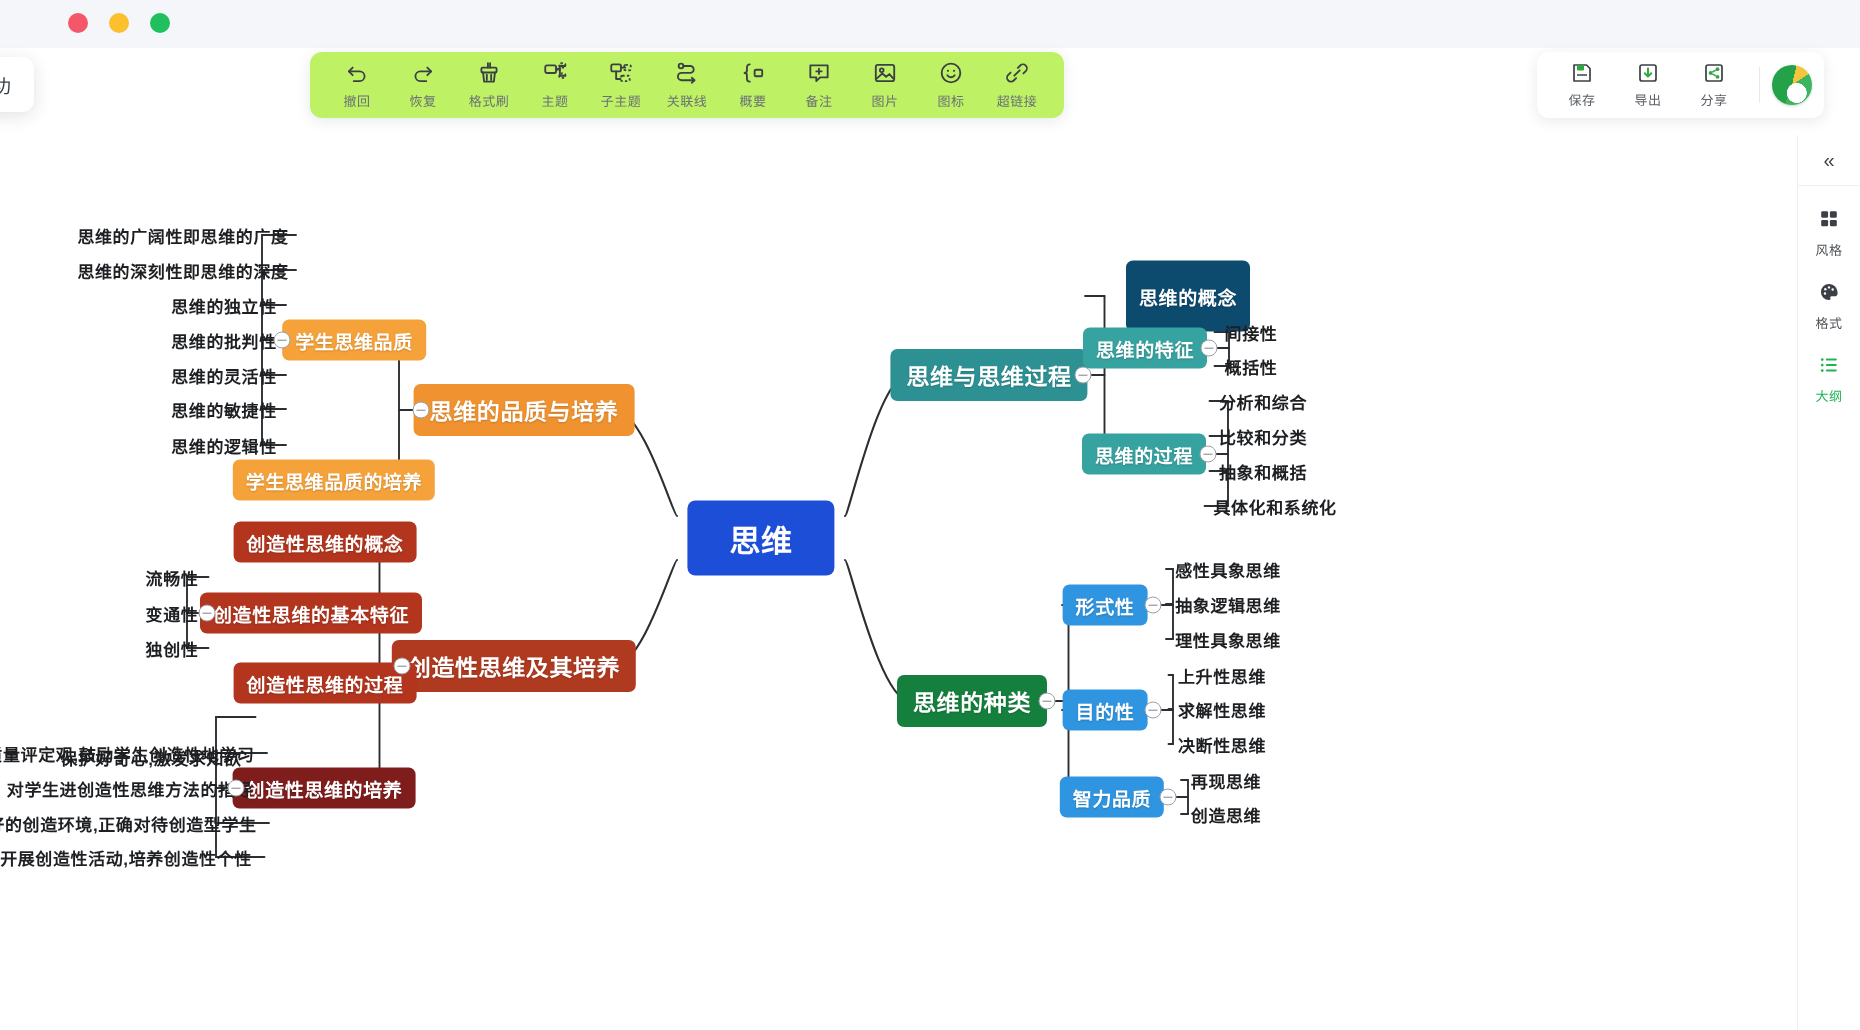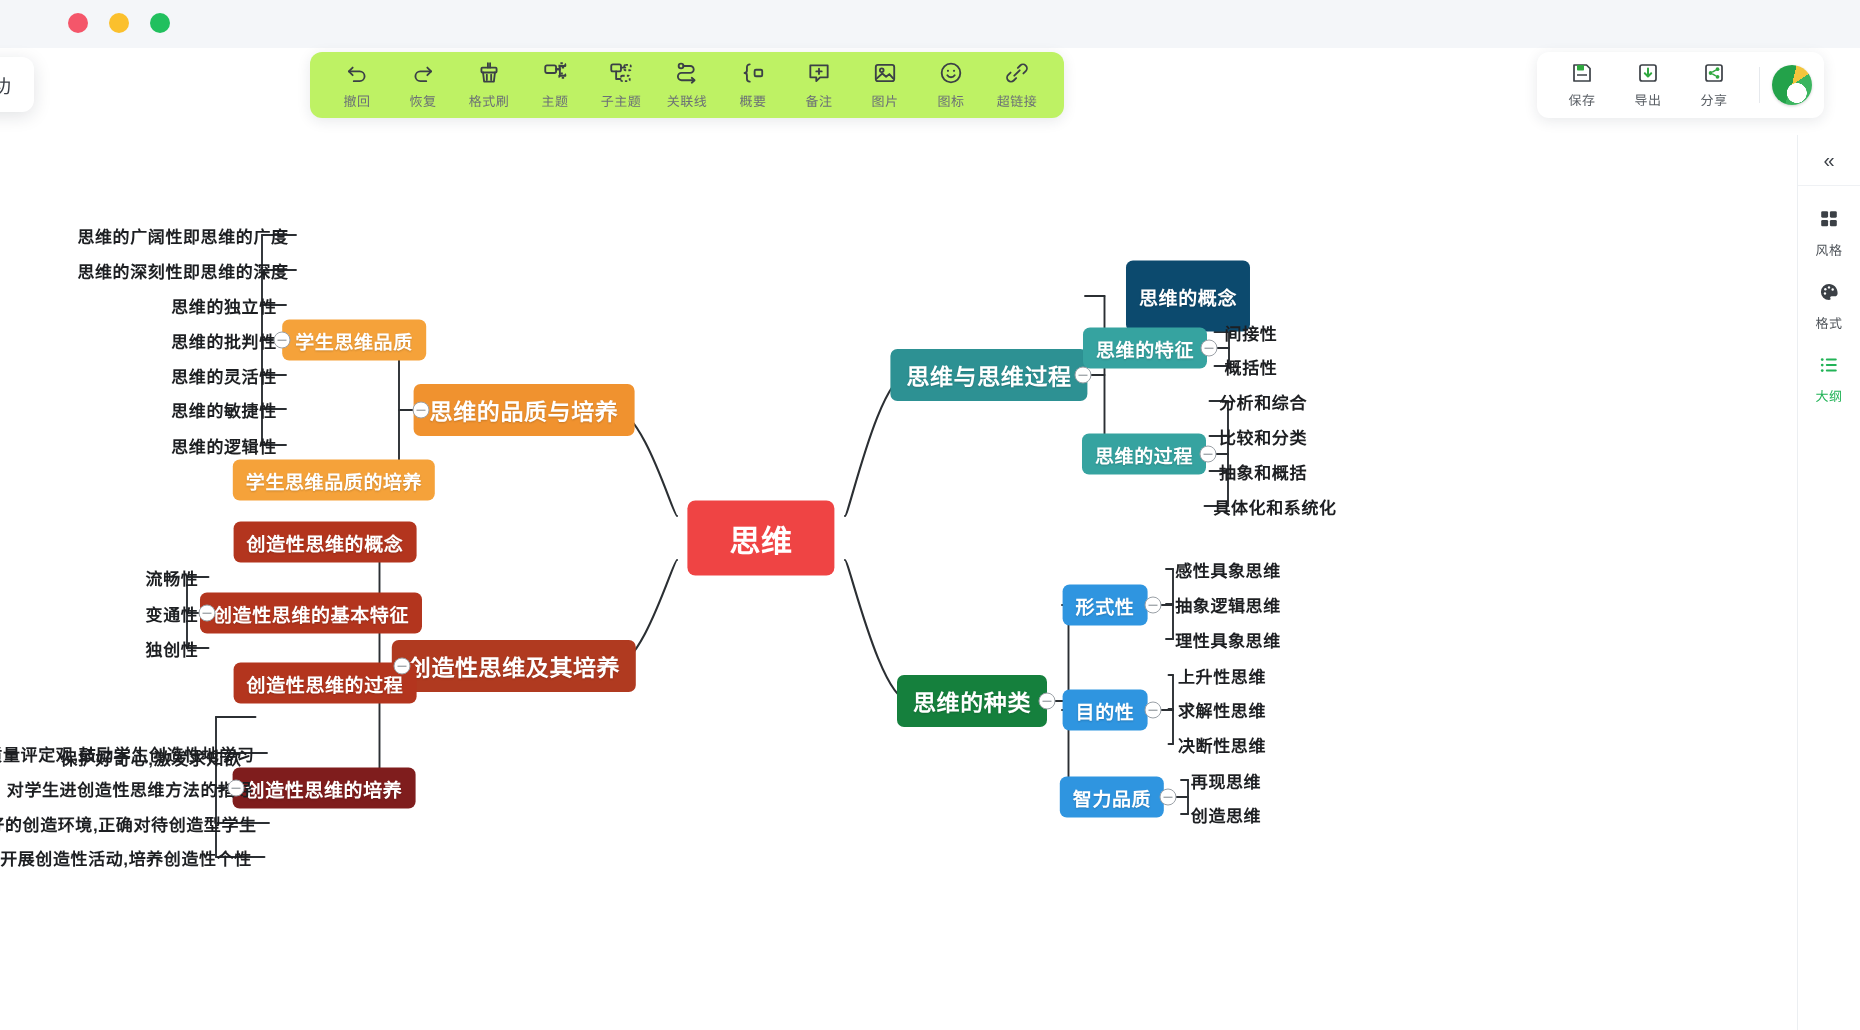--- a/index.html
+++ b/index.html
@@ -378,21 +378,21 @@
         <path d="M 1173 540 L 1168.5 540" stroke="#2b2f33" stroke-width="1.9" fill="none" stroke-linecap="round" stroke-linejoin="round"></path>
         <path d="M 1173 574 L 1168.5 574" stroke="#2b2f33" stroke-width="1.9" fill="none" stroke-linecap="round" stroke-linejoin="round"></path>
         <path d="M 1173 609 L 1168.5 609" stroke="#2b2f33" stroke-width="1.9" fill="none" stroke-linecap="round" stroke-linejoin="round"></path>
         <path d="M 1068.5 662 L 1061 662" stroke="#2b2f33" stroke-width="1.9" fill="none" stroke-linecap="round" stroke-linejoin="round"></path>
         <path d="M 1188 645 L 1188 679" stroke="#2b2f33" stroke-width="1.9" fill="none" stroke-linecap="round" stroke-linejoin="round"></path>
         <path d="M 1174 662 L 1188 662" stroke="#2b2f33" stroke-width="1.9" fill="none" stroke-linecap="round" stroke-linejoin="round"></path>
         <path d="M 1188 645 L 1181 645" stroke="#2b2f33" stroke-width="1.9" fill="none" stroke-linecap="round" stroke-linejoin="round"></path>
         <path d="M 1188 679 L 1181 679" stroke="#2b2f33" stroke-width="1.9" fill="none" stroke-linecap="round" stroke-linejoin="round"></path>
       </svg>
     <div id="nodes">
-        <div class="node root" style="left: 761px; top: 403px; background: #ef4444; font-size: 31px; padding: 15px 42px;">思维</div>
+        <div class="node root" style="left: 761px; top: 403px; background: #1d4ed8; font-size: 31px; padding: 15px 42px;">思维</div>
         <div class="node box" style="left: 524px; top: 275px; background: rgb(240, 146, 47); font-size: 23px; padding: 9px 16px;">思维的品质与培养</div>
         <div class="toggle" style="left: 421px; top: 275px;"></div>
         <div class="node box" style="left: 354px; top: 205px; background: rgb(245, 162, 58); font-size: 19px; padding: 7px 13px;">学生思维品质</div>
         <div class="toggle" style="left: 282px; top: 205px;"></div>
         <div class="node leaf" style="left: 183px; top: 100px; font-size: 17px; padding: 2px 4px;">思维的广阔性即思维的广度</div>
         <div class="node leaf" style="left: 183px; top: 135px; font-size: 17px; padding: 2px 4px;">思维的深刻性即思维的深度</div>
         <div class="node leaf" style="left: 224px; top: 170px; font-size: 17px; padding: 2px 4px;">思维的独立性</div>
         <div class="node leaf" style="left: 224px; top: 205px; font-size: 17px; padding: 2px 4px;">思维的批判性</div>
         <div class="node leaf" style="left: 224px; top: 240px; font-size: 17px; padding: 2px 4px;">思维的灵活性</div>
         <div class="node leaf" style="left: 224px; top: 274px; font-size: 17px; padding: 2px 4px;">思维的敏捷性</div>

